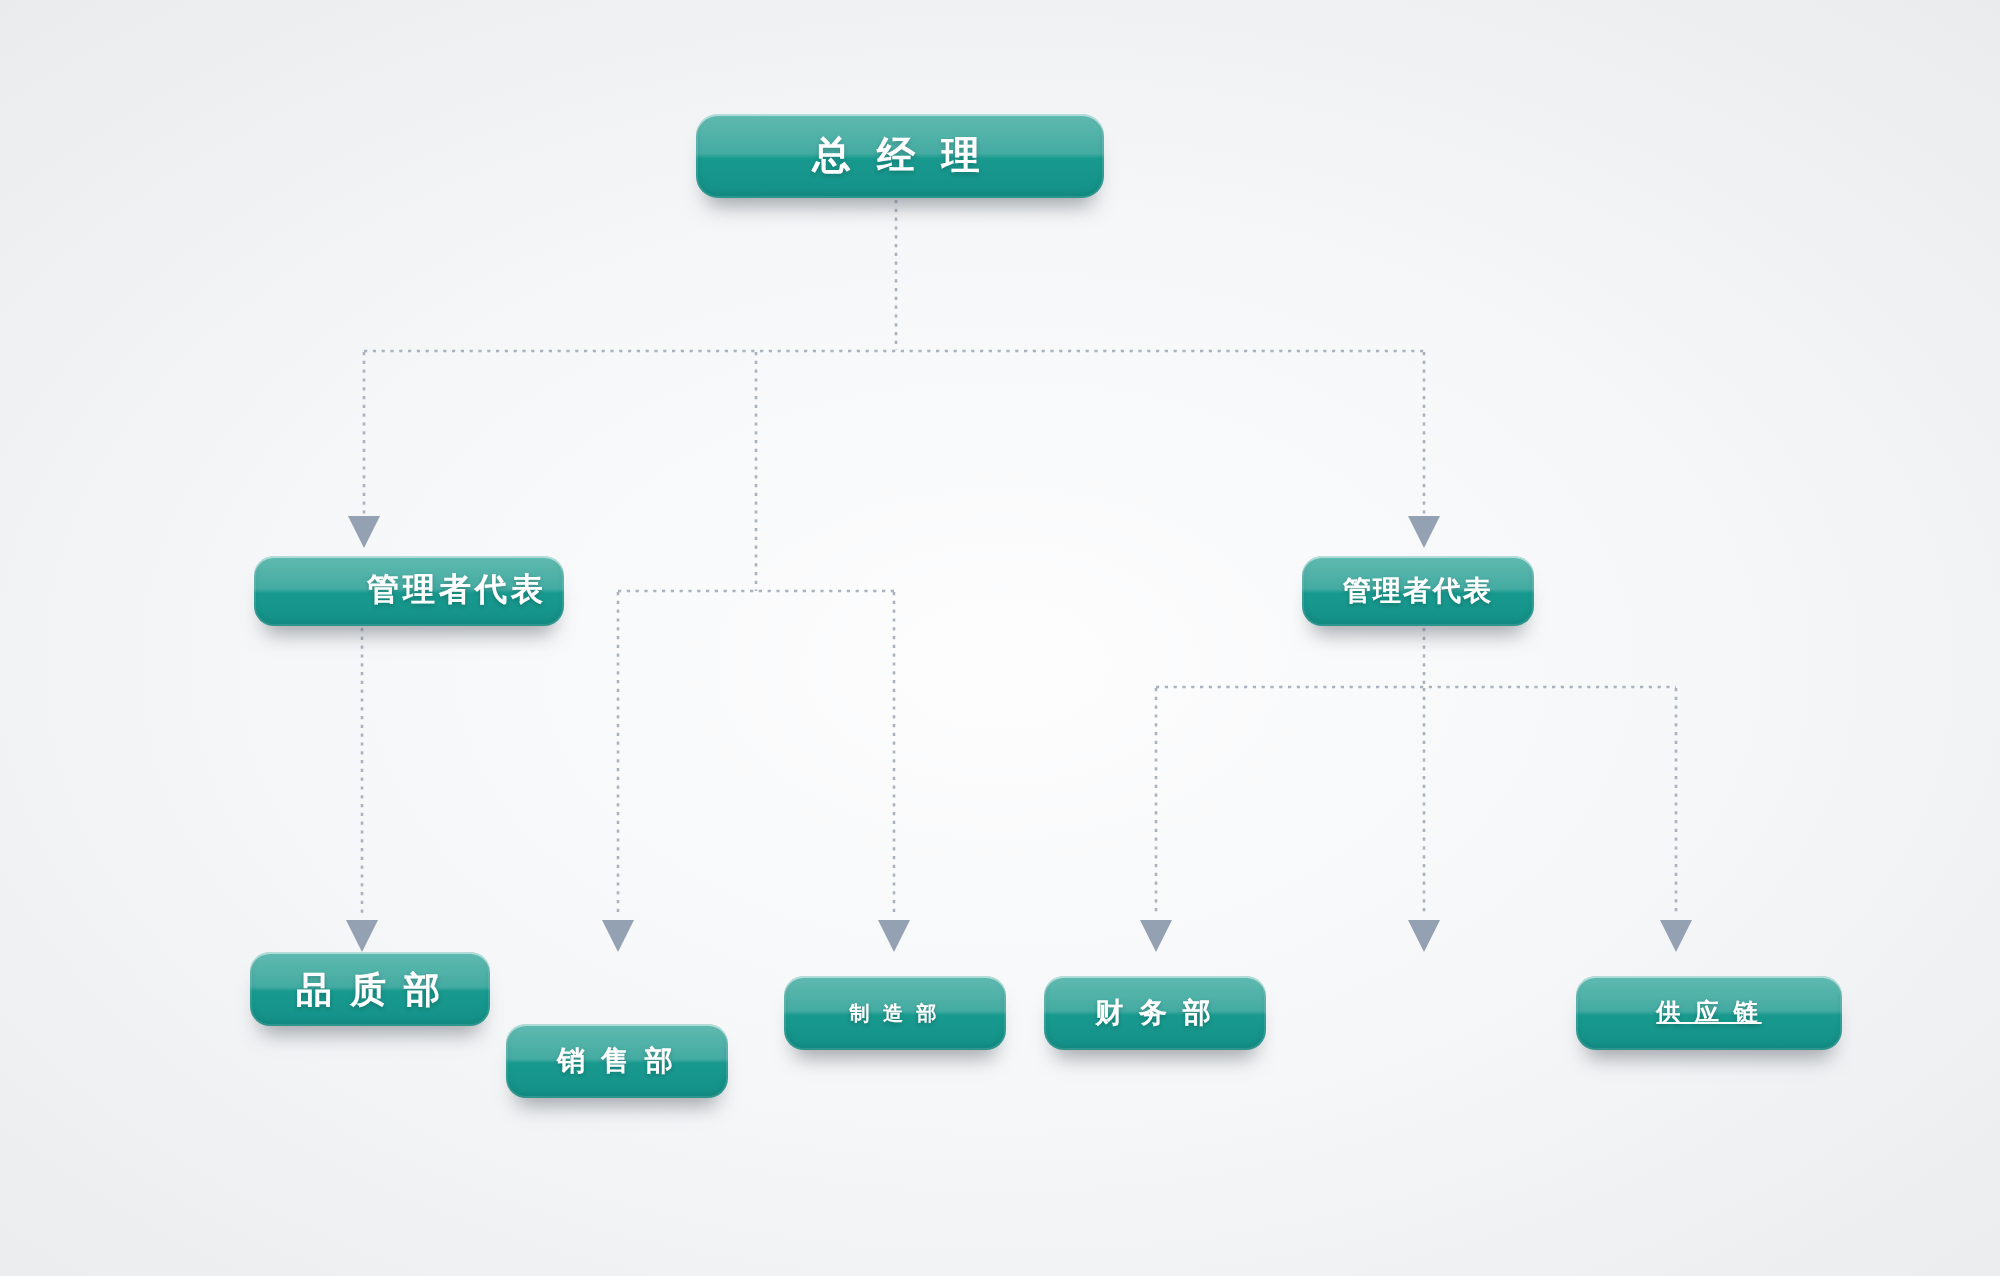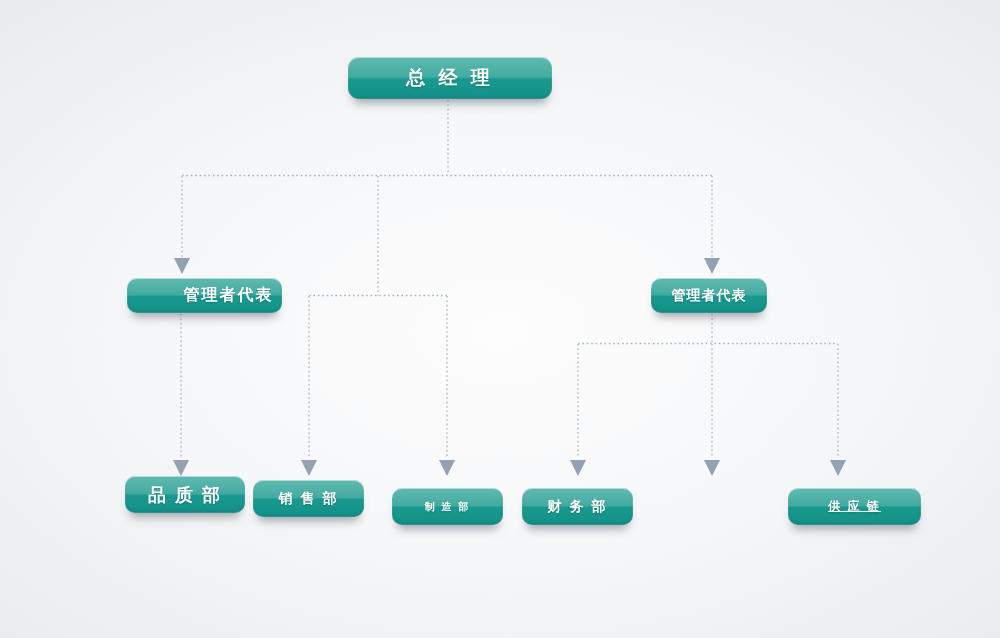--- a/index.html
+++ b/index.html
@@ -44,21 +44,21 @@
   }
   .node-root {
     left: 348px; top: 57px; width: 204px; height: 42px;
     font-size: 19px;
     letter-spacing: 4px;
     border-radius: 11px;
   }
   .node-rep     { left: 127px; top: 278px; width: 107px; height: 35px; font-size: 16px; padding-left: 48px; }
   .node-deputy  { left: 651px; top: 278px; width: 116px; height: 35px; font-size: 14px; letter-spacing: 1px; }
   .node-quality { left: 125px; top: 476px; width: 120px; height: 37px; font-size: 18px; }
-  .node-sales   { left: 253px; top: 480px; width: 111px; height: 37px; font-size: 14px; }
+  .node-sales   { left: 253px; top: 512px; width: 111px; height: 37px; font-size: 14px; }
   .node-mfg     { left: 392px; top: 488px; width: 111px; height: 37px; font-size: 10px; }
   .node-finance { left: 522px; top: 488px; width: 111px; height: 37px; font-size: 14px; text-align: right; }
   .node-hr      { left: 656px; top: 488px; width: 112px; height: 37px; font-size: 14px; letter-spacing: 1px; }
   .node-supply  { left: 788px; top: 488px; width: 133px; height: 37px; font-size: 12px; text-decoration: underline; }
 </style>
 </head>
 <body>
 
 <div class="canvas">
 

